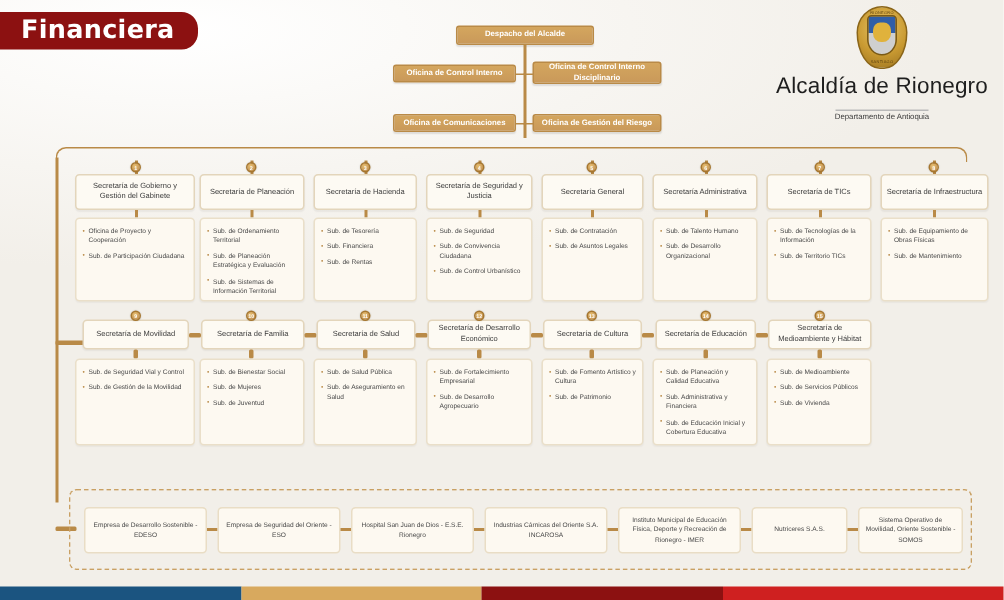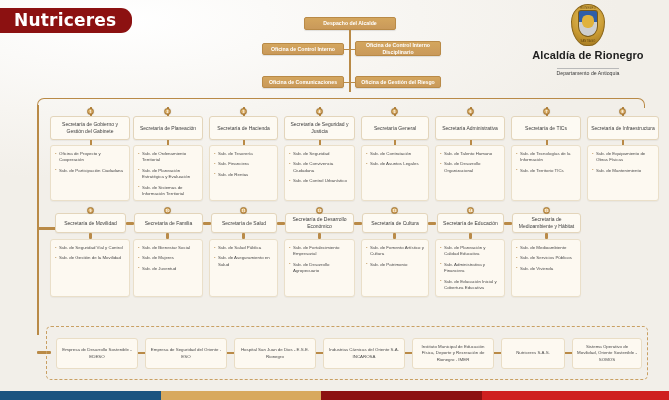--- a/index.html
+++ b/index.html
@@ -60,21 +60,21 @@
     position:absolute; left:11px; top:11px; width:12px; height:13px;
     background:#e0b23c; border-radius:40% 40% 45% 45%;
   }
   .shield-txt-top, .shield-txt-bot {
     position:absolute; left:0; right:0; text-align:center;
     font-size:2.6px; color:#5d4210; letter-spacing:.2px;
   }
   .shield-txt-top{ top:3px; }
   .shield-txt-bot{ bottom:3px; }
   .logo-name {
-    font-size: 11px; font-weight: bold; color: #1e1e1e;
+    font-size: 15px; font-weight: normal; color: #1e1e1e;
     margin-top: 3px; letter-spacing: .1px;
   }
   .logo-dept {
     font-size: 5.2px; color: #3a3a3a; margin-top: 1px;
     border-top: .5px solid #b9b9b9; padding-top: 1px;
     display: inline-block;
   }
   
   .box-solid {
     position: absolute;
@@ -173,21 +173,21 @@
   
   #footer { position: absolute; left: 0; bottom: 0; width: 669px; height: 9px; display: flex; }
   #footer div { height: 100%; }
 </style>
 </head>
 <body>
 
 <div id="page">
 
   <div id="title-block">
-    <div class="title-banner">Nutriceres</div>
+    <div class="title-banner">Financiera</div>
   </div>
 
   <div id="logo-block">
     <div class="shield">
       <div class="shield-outer"></div>
       <div class="shield-txt-top">RIONEGRO</div>
       <div class="shield-inner"></div>
       <div class="shield-lion"></div>
       <div class="shield-txt-bot">SANTIAGO</div>
     </div>

